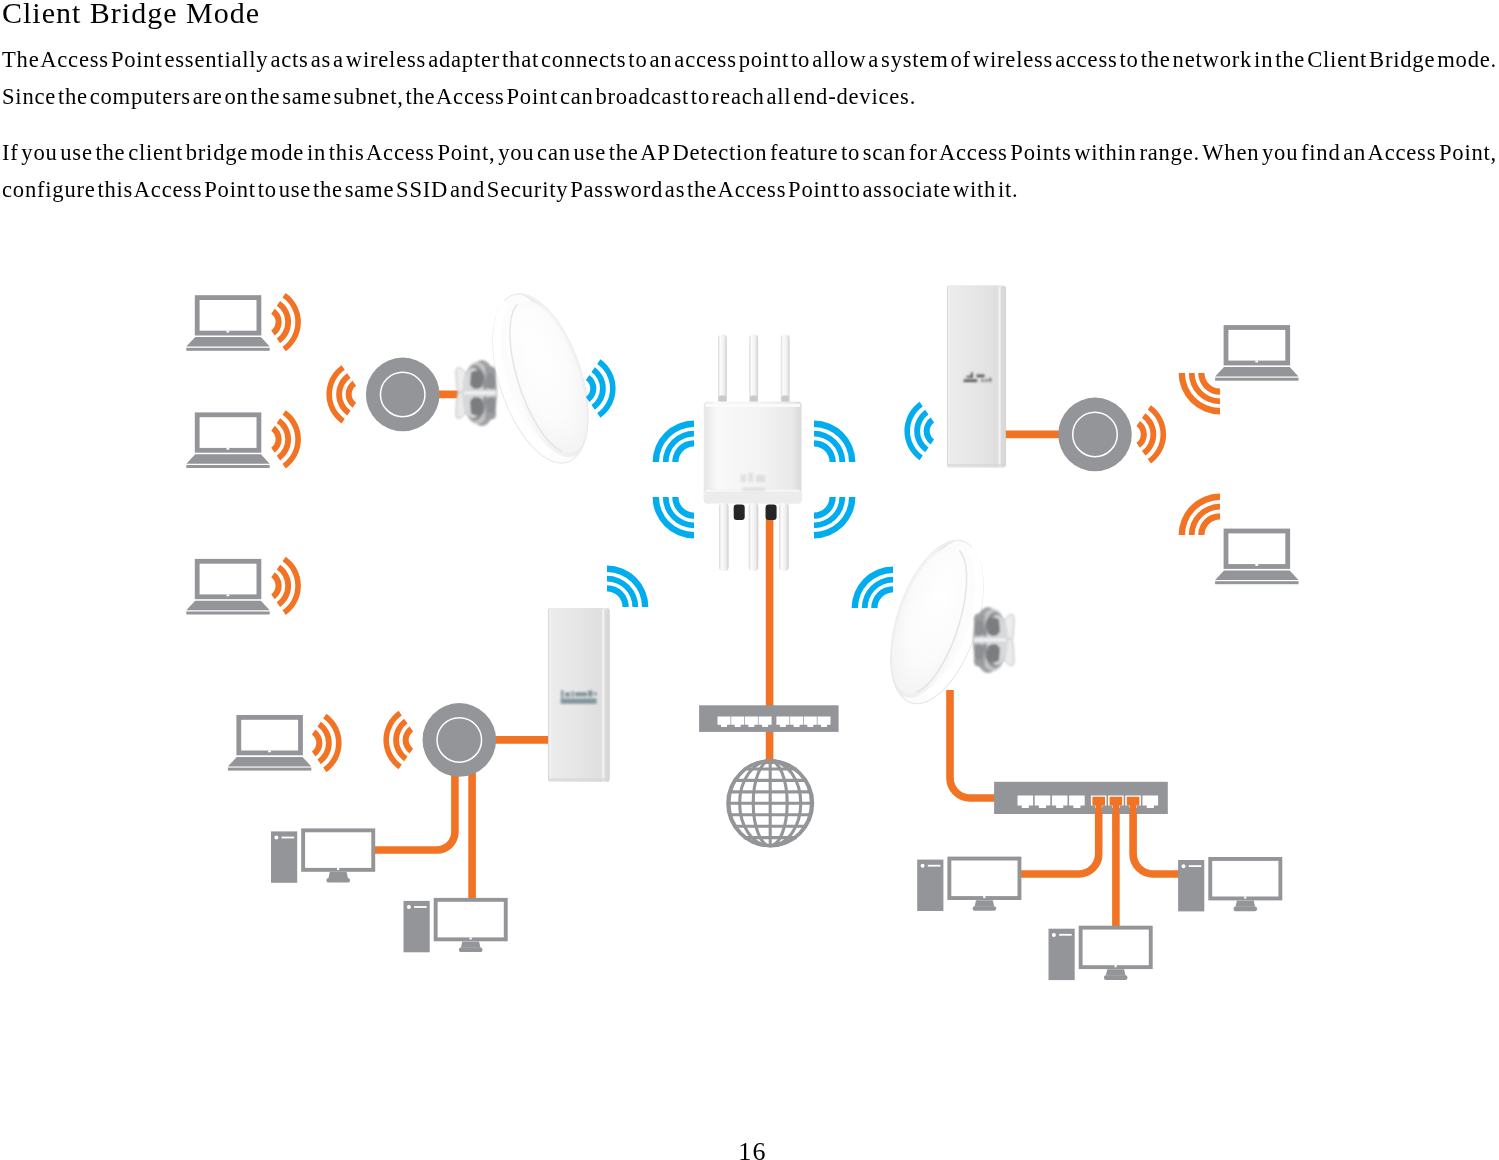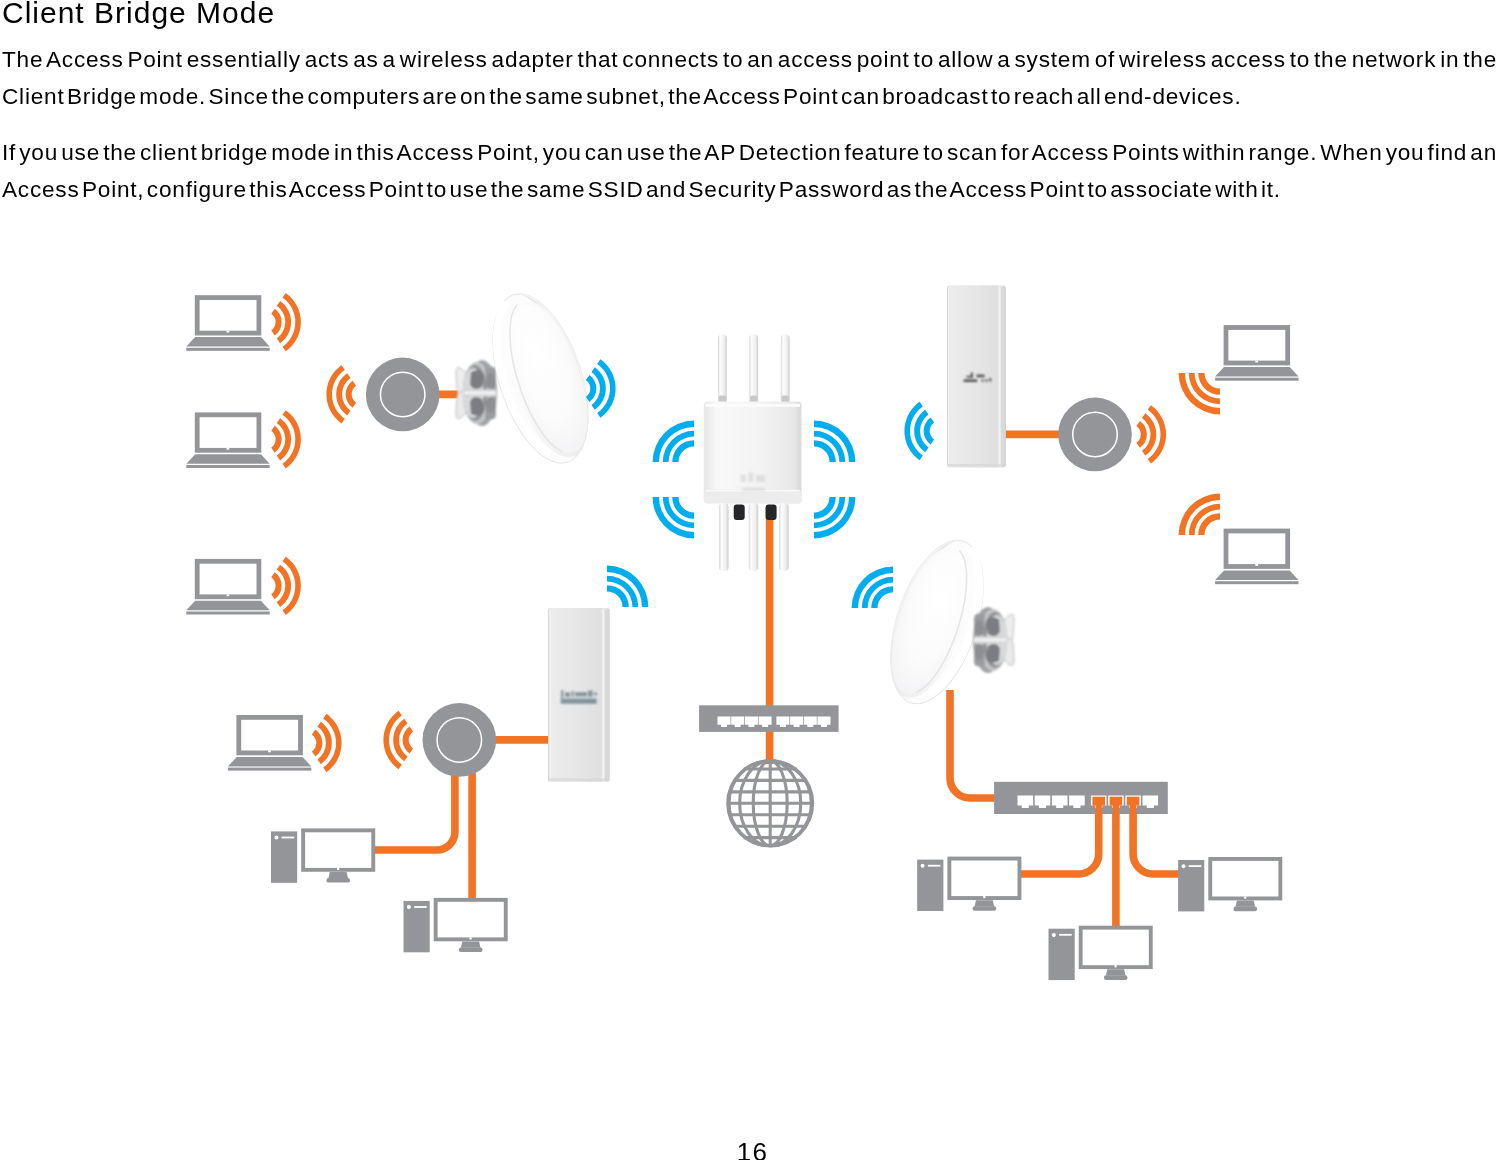--- a/index.html
+++ b/index.html
@@ -1,17 +1,17 @@
 <!DOCTYPE html>
 <html><head>
 <meta charset="utf-8">
 <style>
   html,body{margin:0;padding:0;}
   body{width:1499px;height:1160px;background:#fff;font-family:"Liberation Sans",sans-serif;color:#000000;overflow:hidden;position:relative;}
-  .page{position:absolute;inset:0;}
+  .page{position:absolute;inset:0;font-family:Liberation Serif, serif;}
   h1.title{position:absolute;left:2px;top:-4px;margin:0;font-size:30px;font-weight:400;letter-spacing:1.0px;color:#000000;}
   p.para{position:absolute;margin:0;font-size:22.6px;line-height:37px;text-align:justify;letter-spacing:0.78px;word-spacing:-4.6px;color:#000000;}
   #p1{left:2px;top:41px;width:1495px;}
   #p2{left:2px;top:134px;width:1495px;}
   .pageno{position:absolute;left:0;width:1505px;top:1137px;text-align:center;font-size:26px;letter-spacing:1.2px;}
   #diagram{position:absolute;left:0;top:0px;width:1499px;height:1160px;}
   #diagram-svg{display:block;}
 </style>
 </head>
 <body>

